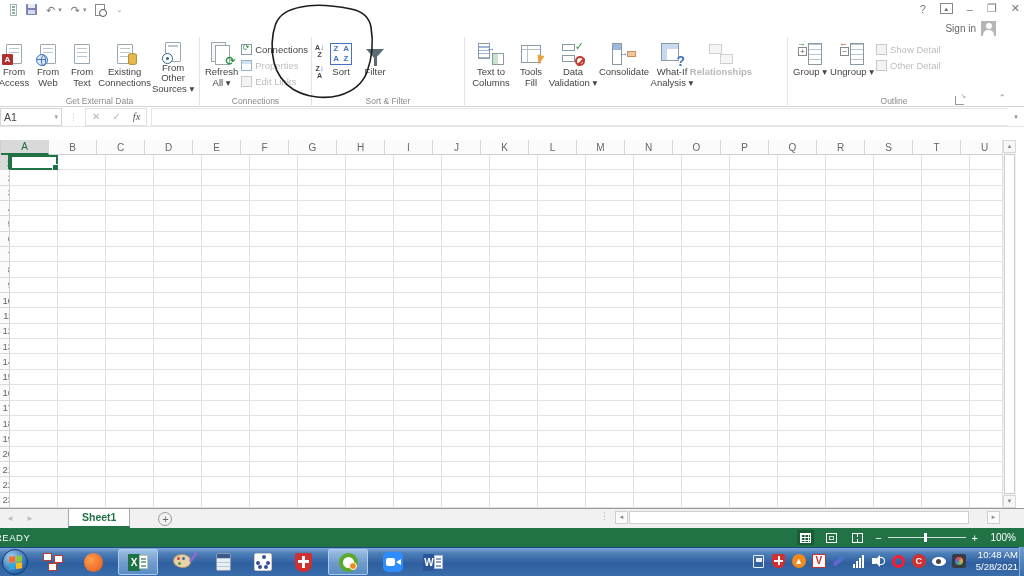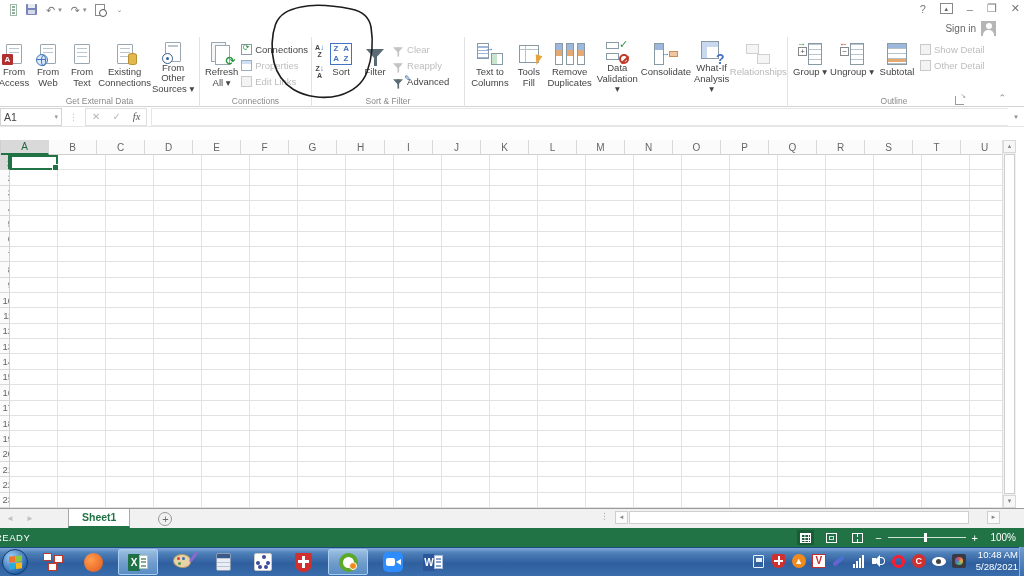--- a/index.html
+++ b/index.html
@@ -36,21 +36,21 @@
   .avatar::before { content:""; position:absolute; left:4.5px; top:2px; width:6px; height:6px; border-radius:50%; background:#fff; }
   .avatar::after { content:""; position:absolute; left:2px; top:9px; width:11px; height:7px; border-radius:5px 5px 0 0; background:#fff; }
 
   
   #ribbon { left:0; top:37px; width:1024px; height:70px; background:#fff; border-bottom:1px solid #d4d4d4; display:flex; }
   .rgroup { position:relative; height:70px; border-right:1px solid #e2e2e2; padding:2px 3px 13px 3px; display:flex; align-items:flex-start; }
   .glabel { position:absolute; left:0; right:0; bottom:1px; text-align:center; font-size:8.5px; color:#8a8a8a; }
   .bb { width:46px; min-width:34px; height:55px; display:flex; flex-direction:column; align-items:center; padding-top:2px; }
   .bb .bi { height:26px; display:flex; align-items:center; justify-content:center; }
   .bb .bl { font-size:9.5px; line-height:10.5px; color:#444; text-align:center; white-space:pre-line; }
-  .bb.dis .bl { color:#b9b9b9; }
+  .bb.dis .bl { color:#b9b9b9;font-weight:bold; }
   .smallcol { display:flex; flex-direction:column; justify-content:flex-start; gap:3px; padding-top:4px; }
   .sb { display:flex; align-items:center; gap:3px; font-size:9.5px; color:#444; height:13px; }
   .sb.dis { color:#bdbdbd; }
   .sb .si { width:12px; height:12px; display:inline-flex; align-items:center; justify-content:center; }
 
   
   .doc { width:16px; height:20px; background:#fff; border:1px solid #9aa7b0; position:relative; border-radius:1px; }
   .doc i { display:block; height:1.5px; margin:2.5px 2px 0 2px; background:#b9c6cd; }
   .badge { position:absolute; }
   .bdg-a { left:-5px; bottom:-2px; width:11px; height:11px; background:#b03030; color:#fff; font-size:8px; font-weight:bold; text-align:center; line-height:11px; border-radius:1px; }
@@ -399,40 +399,20 @@
             </div>
           </div>
         <div class="bl">Sort</div>
       </div>
       <div class="bb" style="width:34px">
         <div class="bi">
             <div class="funnel"></div>
           </div>
         <div class="bl">Filter</div>
       </div>
-      <div class="smallcol">
-        <div class="sb dis">
-            <span class="si">
-              <span class="funnel sm gray"></span>
-            </span>
-            <span>Clear</span>
-          </div>
-        <div class="sb dis">
-            <span class="si">
-              <span class="funnel sm gray"></span>
-            </span>
-            <span>Reapply</span>
-          </div>
-        <div class="sb">
-            <span class="si adv-funnel">
-              <span class="funnel sm"></span>
-            </span>
-            <span>Advanced</span>
-          </div>
-      </div>
       <div class="glabel">Sort &amp; Filter</div>
     </div>
 
     <div class="rgroup" style="width:323px">
       <div class="bb" style="width:46px">
         <div class="bi">
             <div class="ttc-ic">
               <div class="d"></div>
               <div class="t"></div>
               <div class="a">→</div>
@@ -440,30 +420,20 @@
           </div>
         <div class="bl">Text to Columns</div>
       </div>
       <div class="bb" style="width:32px">
         <div class="bi">
             <div class="tbl" style="width:20px;height:18px;position:relative">
               <div class="bolt"></div>
             </div>
           </div>
         <div class="bl">Tools Fill</div>
-      </div>
-      <div class="bb" style="width:50px">
-        <div class="bi">
-            <div class="rd-ic">
-              <div class="c"></div>
-              <div class="c"></div>
-              <div class="c"></div>
-            </div>
-          </div>
-        <div class="bl">Remove Duplicates</div>
       </div>
       <div class="bb" style="width:50px">
         <div class="bi">
             <div class="dv-ic">
               <div class="bx"></div>
               <div class="bx2"></div>
               <div class="ck">✓</div>
               <div class="no"></div>
             </div>
           </div>
@@ -512,26 +482,20 @@
       </div>
       <div class="bb" style="width:46px">
         <div class="bi">
             <div class="grp-ic">
               <div class="cols"></div>
               <div class="pm">−</div>
               <div class="ar r">←</div>
             </div>
           </div>
         <div class="bl">Ungroup ▾</div>
-      </div>
-      <div class="bb" style="width:44px">
-        <div class="bi">
-            <div class="sub-ic"></div>
-          </div>
-        <div class="bl">Subtotal</div>
       </div>
       <div class="smallcol">
         <div class="sb dis">
             <span class="si">
               <span class="gray-sm"></span>
             </span>
             <span>Show Detail</span>
           </div>
         <div class="sb dis">
             <span class="si">

